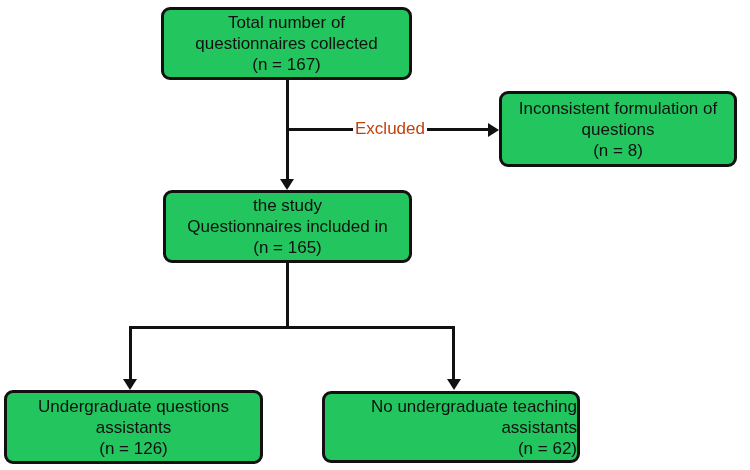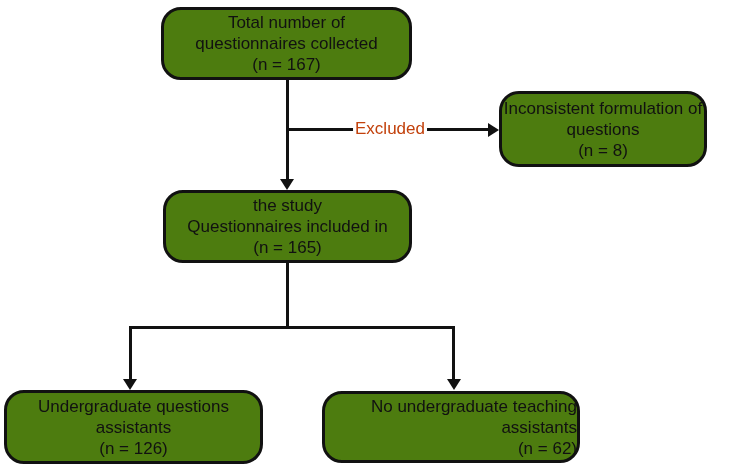--- a/index.html
+++ b/index.html
@@ -13,35 +13,35 @@
     height: 470px;
     background: #ffffff;
     font-family: "Liberation Sans", sans-serif;
     color: #111111;
     overflow: hidden;
   }
   .node {
     position: absolute;
     box-sizing: border-box;
     border: 3px solid #111111;
-    border-radius: 20px;
-    background: #4d7c0f;
+    border-radius: 9px;
+    background: #22c55e;
     display: flex;
     flex-direction: column;
     align-items: center;
     justify-content: center;
     text-align: center;
     font-size: 17px;
     line-height: 21px;
     color: #111111;
   }
   .node span { display: block; white-space: nowrap; }
 
   .box-total    { left: 161px; top: 7px;   width: 251px; height: 73px; }
-  .box-excluded { left: 499px; top: 91px;  width: 208px; height: 76px; }
+  .box-excluded { left: 499px; top: 91px;  width: 238px; height: 76px; }
   .box-included { left: 163px; top: 190px; width: 249px; height: 73px; }
   .box-uta      { left: 4px;   top: 390px; width: 259px; height: 74px; }
   .box-nouta    { left: 322px; top: 391px; width: 258px; height: 72px; align-items: flex-end; }
 
   .line {
     position: absolute;
     background: #111111;
   }
   .v-total-included { left: 286px; top: 80px;  width: 3px;   height: 100px; }
   .h-excluded       { left: 288px; top: 128px; width: 201px; height: 3px;  }

